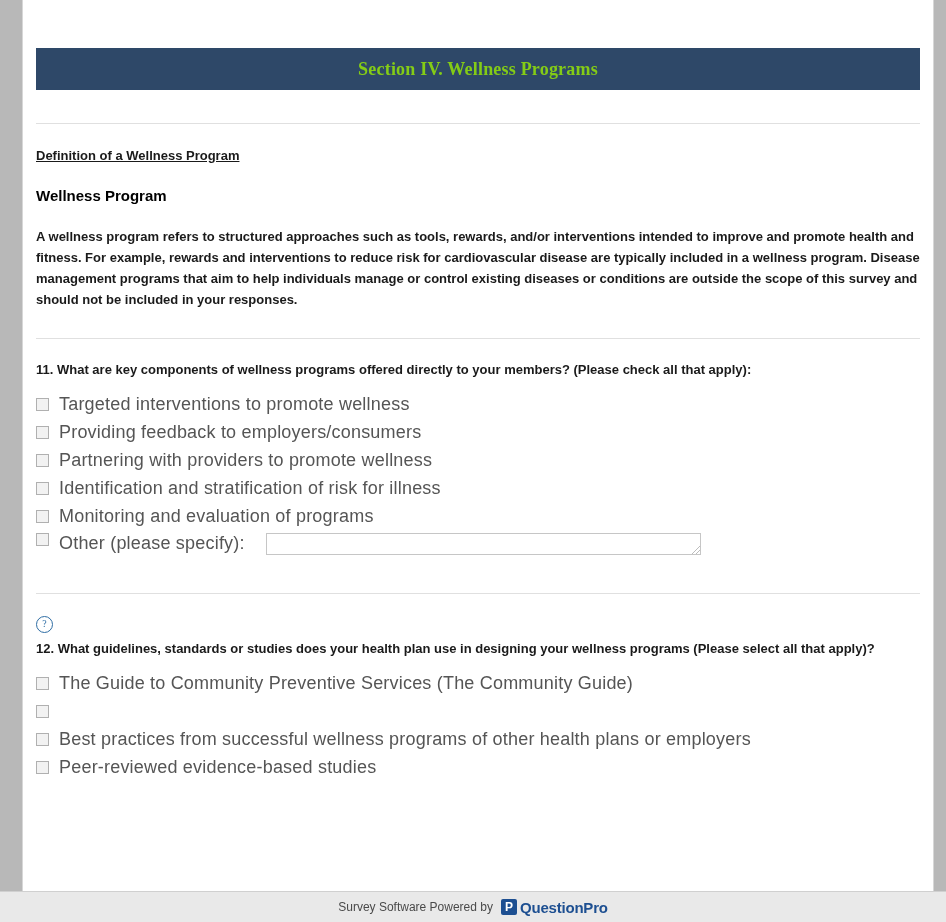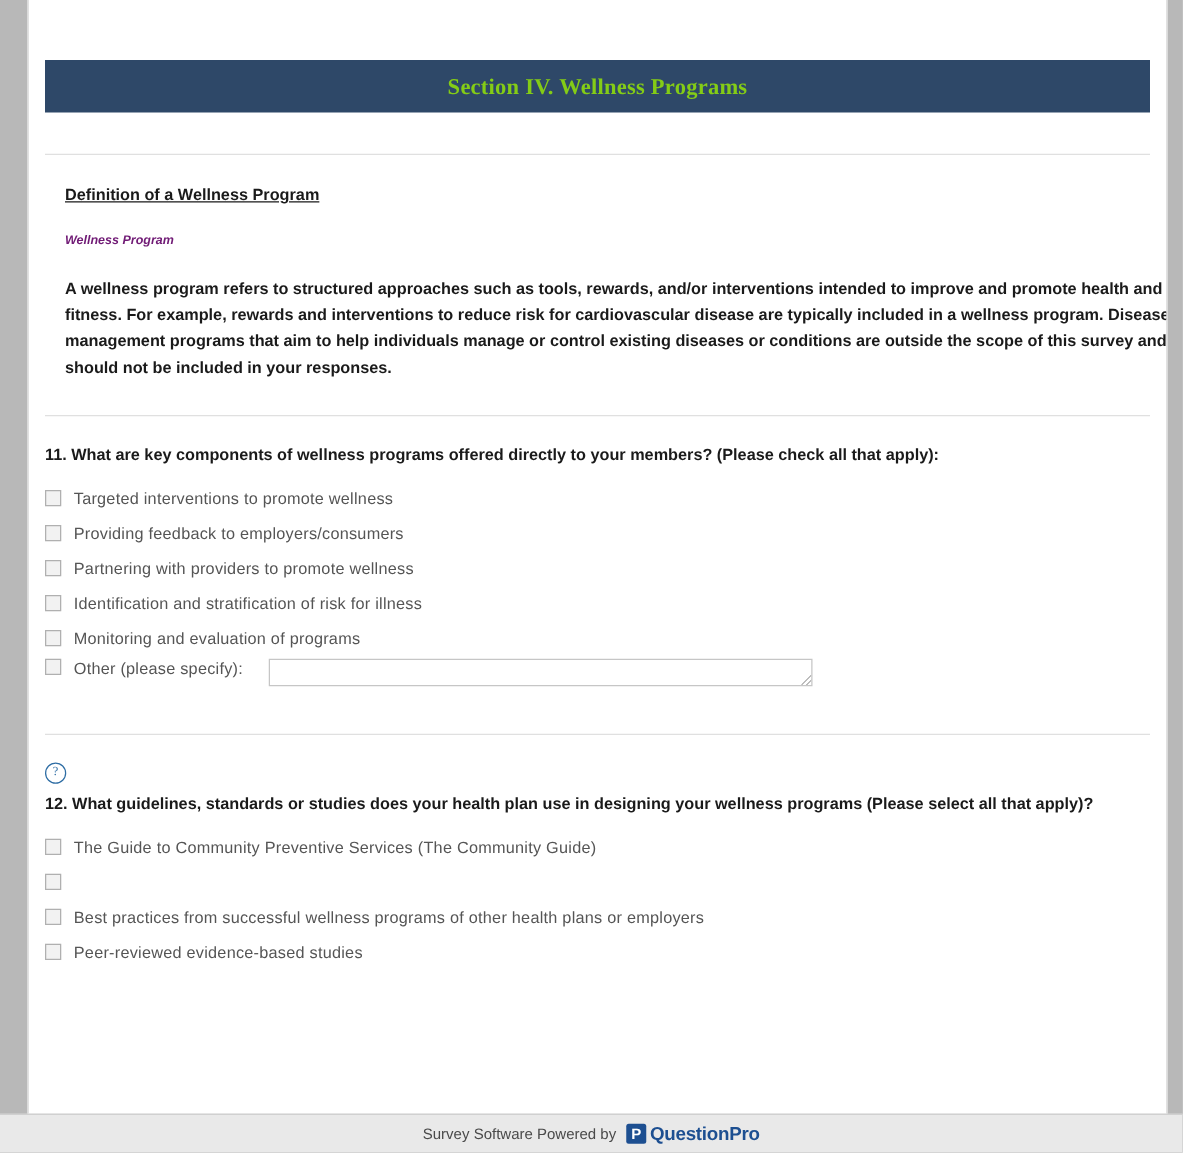--- a/index.html
+++ b/index.html
@@ -49,35 +49,33 @@
   }
   .rule {
     border-top: 1px solid #e0e0e0;
     margin: 0;
   }
   .rule.top {
     margin-top: 33px;
   }
   .definition-block {
     padding-top: 24px;
-    margin-left: 16px;
   }
   .def-title {
     font-size: 13px;
     font-weight: bold;
     color: #1a1a1a;
     text-decoration: underline;
     margin-bottom: 24px;
   }
   .def-sub {
-    font-size: 10px;
-    font-weight: bold;
-    color: #701a75;
+    font-size: 15px;
+    font-weight: bold;
+    color: #000000;
     margin-bottom: 22px;
-    font-style: italic;
   }
   .def-body {
     font-size: 13px;
     font-weight: bold;
     color: #1a1a1a;
     line-height: 1.62;
     width: 884px;
   }
   .rule.after-def {
     margin-top: 28px;
@@ -100,21 +98,21 @@
   .checkbox {
     width: 13px;
     height: 13px;
     border: 1px solid #b0b0b0;
     background: #f2f2f2;
     box-sizing: border-box;
     margin-right: 10px;
     flex: none;
   }
   .opt-label {
-    font-size: 13px;
+    font-size: 18px;
     color: #555555;
     letter-spacing: 0.2px;
   }
   .other-row {
     display: flex;
     align-items: flex-start;
     height: 34px;
     margin-top: 2px;
   }
   .other-input {

